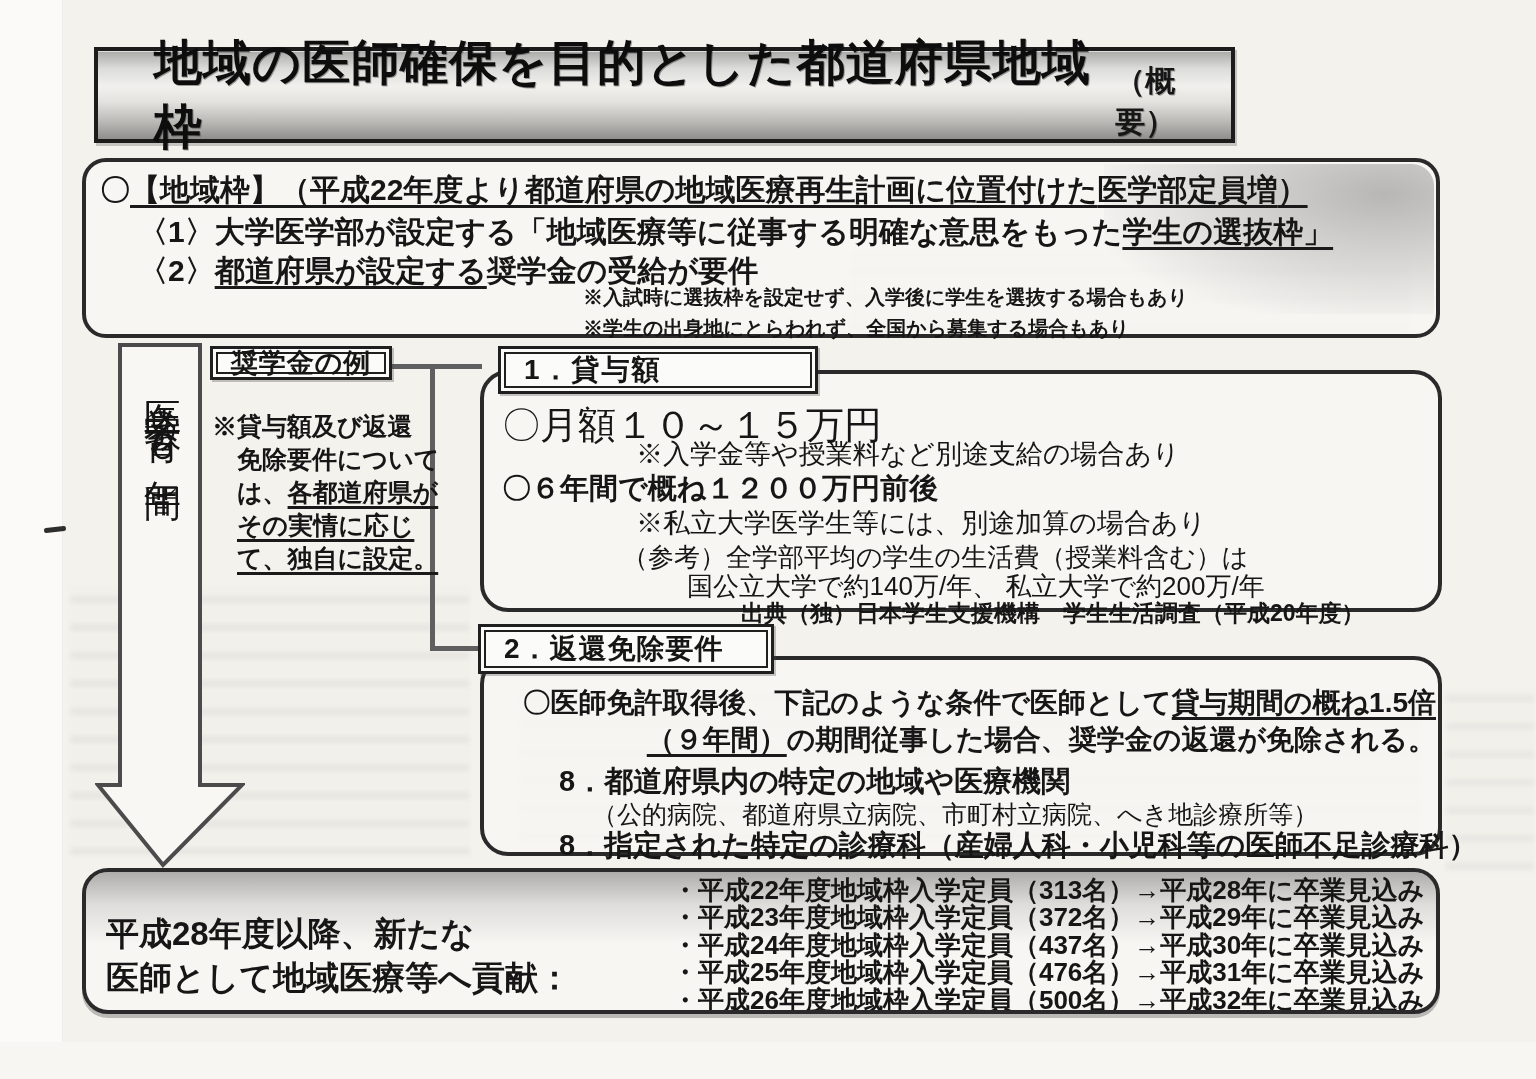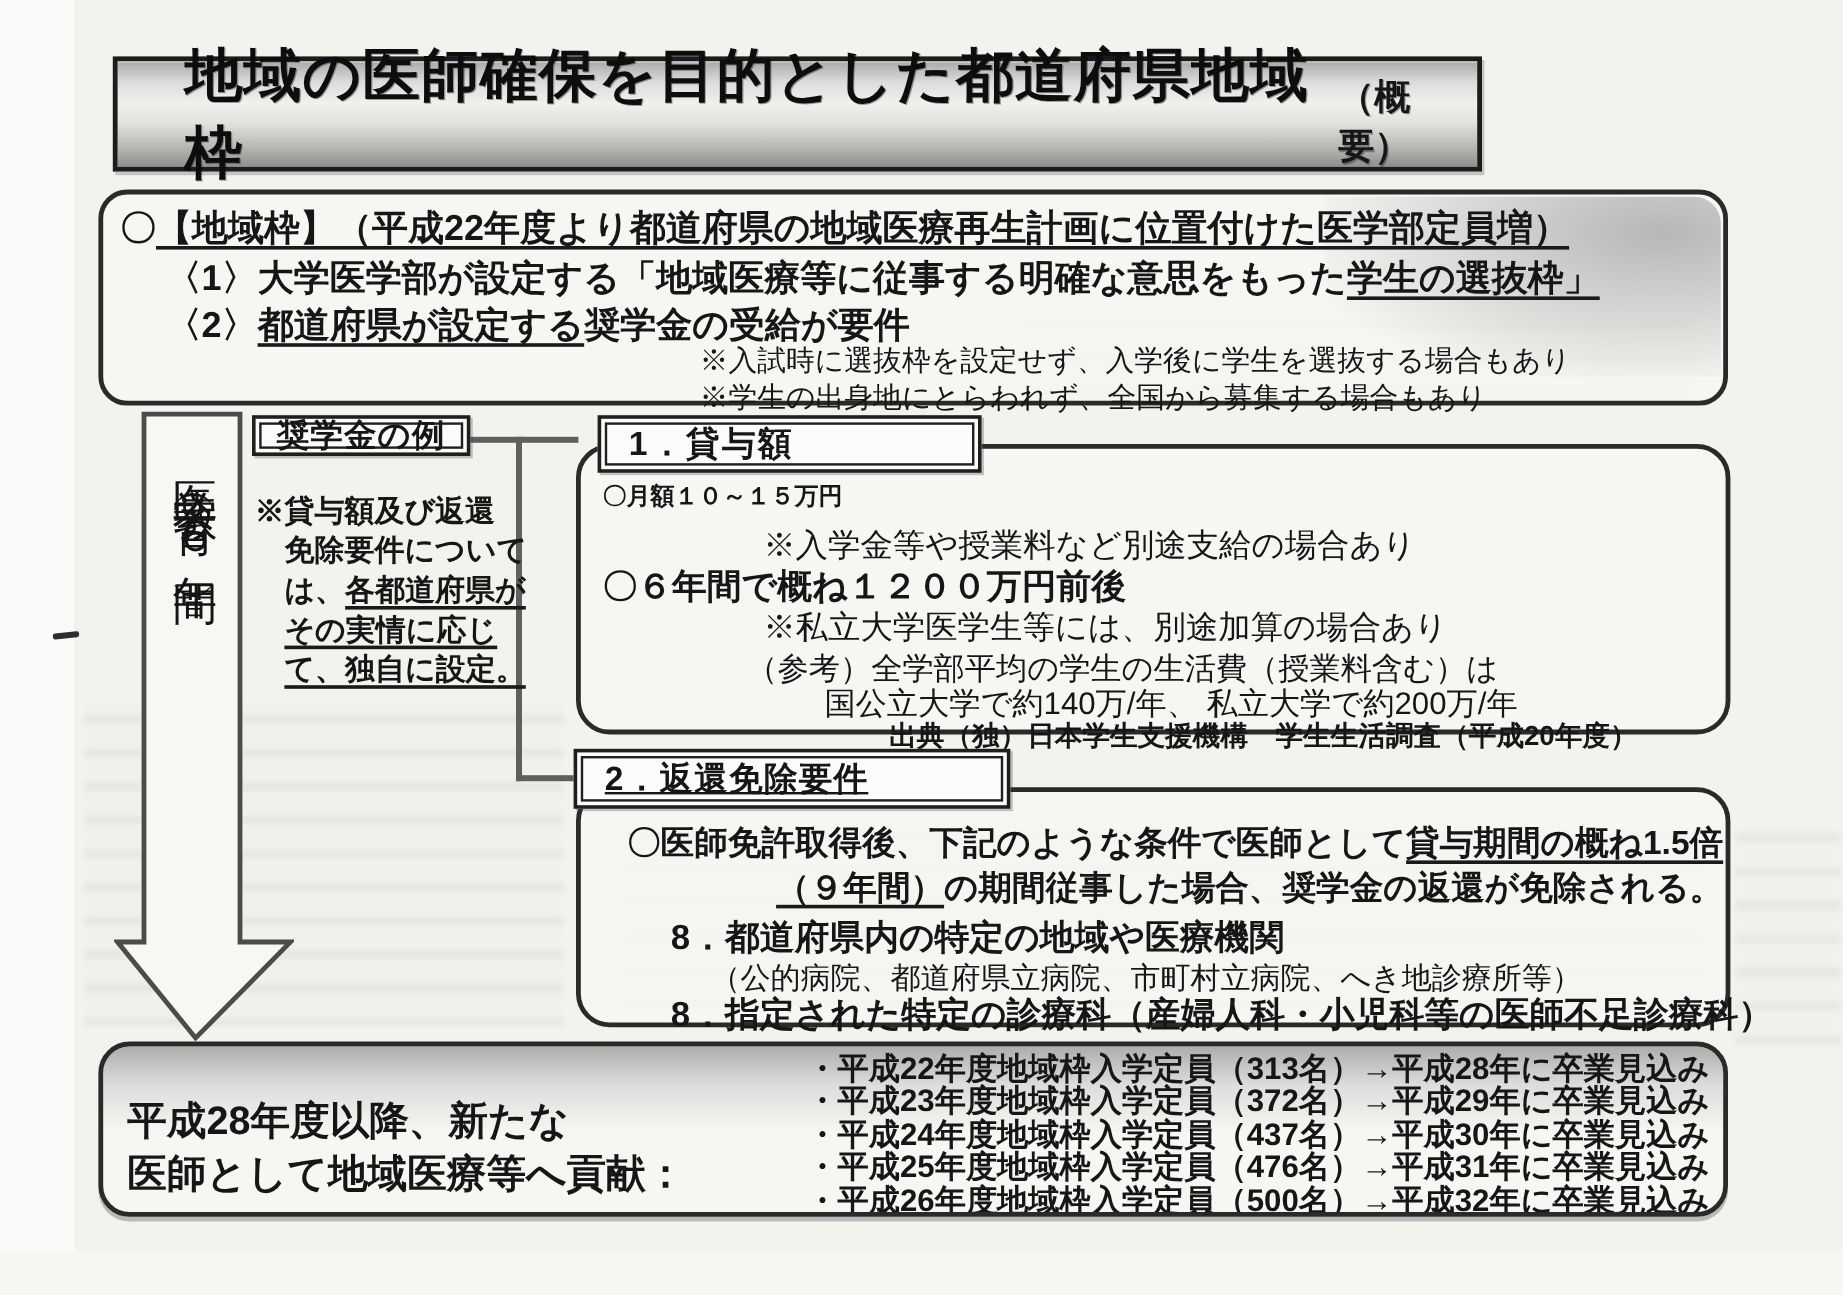--- a/index.html
+++ b/index.html
@@ -24,39 +24,39 @@
   .hdr{border:3px solid #1f1f1f;background:#fbfbf9;padding:3px;box-sizing:border-box;box-shadow:2px 2px 0 rgba(70,70,70,.3);}
   .hdr-inner{border:2px solid #1f1f1f;height:100%;box-sizing:border-box;display:flex;align-items:center;
              font-weight:800;}
   .ul{text-decoration:underline;text-decoration-thickness:2.5px;text-underline-offset:5px;text-decoration-color:#1a1a1a;}
   .b800{font-weight:800;}
   
   #overview{left:82px;top:158px;width:1358px;height:180px;border-radius:24px;}
   #overview .corner{position:absolute;right:2px;top:2px;width:330px;height:150px;border-top-right-radius:22px;
      background:radial-gradient(ellipse at 85% 20%, rgba(105,105,105,.45), rgba(140,140,140,.18) 55%, rgba(160,160,160,0) 78%);}
   .ov-line{position:absolute;font-size:30px;font-weight:600;white-space:nowrap;}
-  .ov-note{position:absolute;font-size:24px;font-weight:400;white-space:nowrap;}
+  .ov-note{position:absolute;font-size:20px;font-weight:700;white-space:nowrap;}
   
   .conn{background:#5f5f5f;}
   
   #med-arrow-label{left:137px;top:372px;writing-mode:vertical-rl;font-size:37px;font-weight:500;
      letter-spacing:7px;color:#141414;}
   
   #sch-label{left:210px;top:346px;width:182px;height:34px;}
   #sch-label .hdr-inner{justify-content:center;font-size:27px;letter-spacing:1px;}
   #sch-note{left:212px;top:410px;width:230px;font-size:25px;line-height:33px;font-weight:600;}
   #sch-note .ind{margin-left:25px;}
   
   #loan-box{left:480px;top:370px;width:962px;height:242px;}
   #loan-hdr{left:478px;top:346px;width:320px;height:48px;margin-left:20px;}
   #loan-hdr .hdr-inner{font-size:28px;padding-left:18px;letter-spacing:2px;}
   .loan-line{position:absolute;white-space:nowrap;}
   
   #ex-box{left:480px;top:656px;width:962px;height:200px;}
-  #ex-hdr{left:478px;top:624px;width:364px;height:50px;text-decoration:underline;}
+  #ex-hdr{left:478px;top:624px;width:296px;height:50px;}
   #ex-hdr .hdr-inner{font-size:28px;padding-left:18px;letter-spacing:1px;}
   #ex-intro{position:absolute;left:16px;top:24px;width:936px;font-size:28px;font-weight:700;line-height:37px;text-align:right;}
   .ex-line{position:absolute;white-space:nowrap;font-weight:600;}
   
   #contrib{left:82px;top:868px;width:1358px;height:146px;border-radius:26px;overflow:hidden;
            box-shadow:0 4px 0 rgba(80,80,80,.35);}
   #contrib .shade{position:absolute;left:0;top:0;width:100%;height:72px;
      background:linear-gradient(180deg, rgba(100,100,100,.5), rgba(145,145,145,.25) 45%, rgba(190,190,190,0));}
   #contrib-label{position:absolute;left:20px;top:40px;font-size:33px;font-weight:600;line-height:44px;white-space:nowrap;}
   #contrib-items{position:absolute;left:586px;top:5px;font-size:26px;font-weight:600;line-height:27.4px;white-space:nowrap;}
@@ -111,21 +111,21 @@
   </div>
   <div class="abs" id="sch-note">
     <div>※貸与額及び返還</div>
     <div class="ind">免除要件について</div>
     <div class="ind"><span>は、</span><span class="ul">各都道府県が</span></div>
     <div class="ind"><span class="ul">その実情に応じ</span></div>
     <div class="ind"><span class="ul">て、独自に設定。</span></div>
   </div>
 
   <div class="abs bigbox" id="loan-box">
-    <div class="loan-line" style="left:18px;top:26px;font-size:20px;font-weight:700;">〇月額１０～１５万円</div>
+    <div class="loan-line" style="left:18px;top:26px;font-size:38px;font-weight:400;">〇月額１０～１５万円</div>
     <div class="loan-line" style="left:152px;top:62px;font-size:27px;font-weight:500;">※入学金等や授業料など別途支給の場合あり</div>
     <div class="loan-line" style="left:18px;top:95px;font-size:29px;font-weight:600;">〇６年間で概ね１２００万円前後</div>
     <div class="loan-line" style="left:152px;top:131px;font-size:27px;font-weight:500;">※私立大学医学生等には、別途加算の場合あり</div>
     <div class="loan-line" style="left:138px;top:166px;font-size:26px;font-weight:500;">（参考）全学部平均の学生の生活費（授業料含む）は</div>
     <div class="loan-line" style="left:203px;top:195px;font-size:26px;font-weight:500;">国公立大学で約140万/年、 私立大学で約200万/年</div>
     <div class="loan-line" style="left:257px;top:224px;font-size:23px;font-weight:600;">出典（独）日本学生支援機構　学生生活調査（平成20年度）</div>
   </div>
   <div class="abs hdr" id="loan-hdr">
     <div class="hdr-inner">
         <span>1．貸与額</span>

